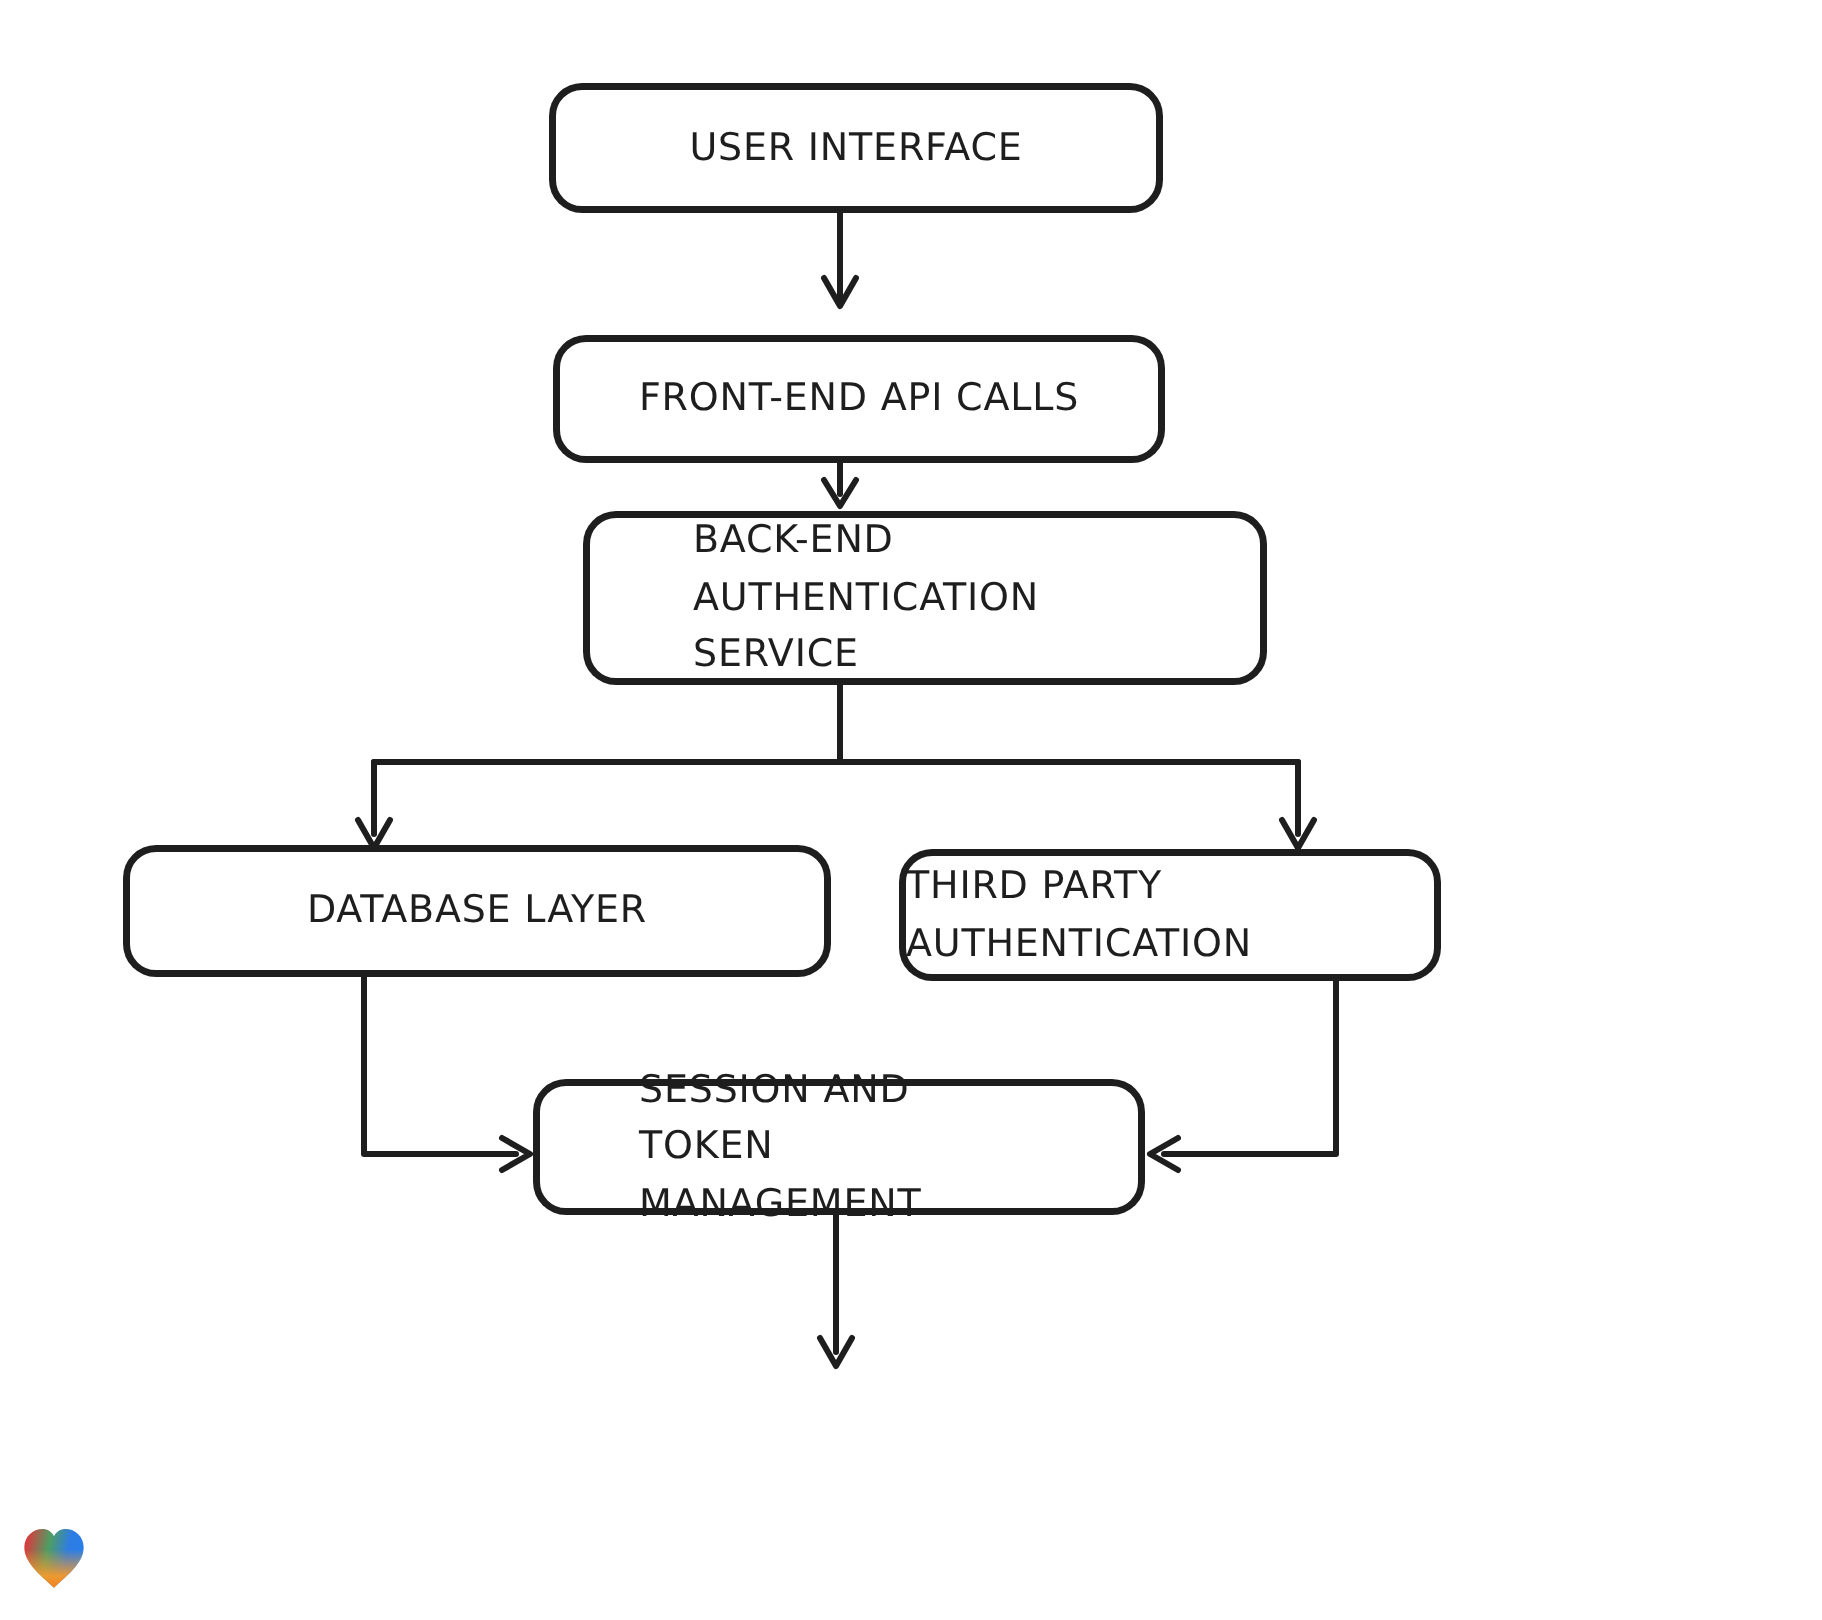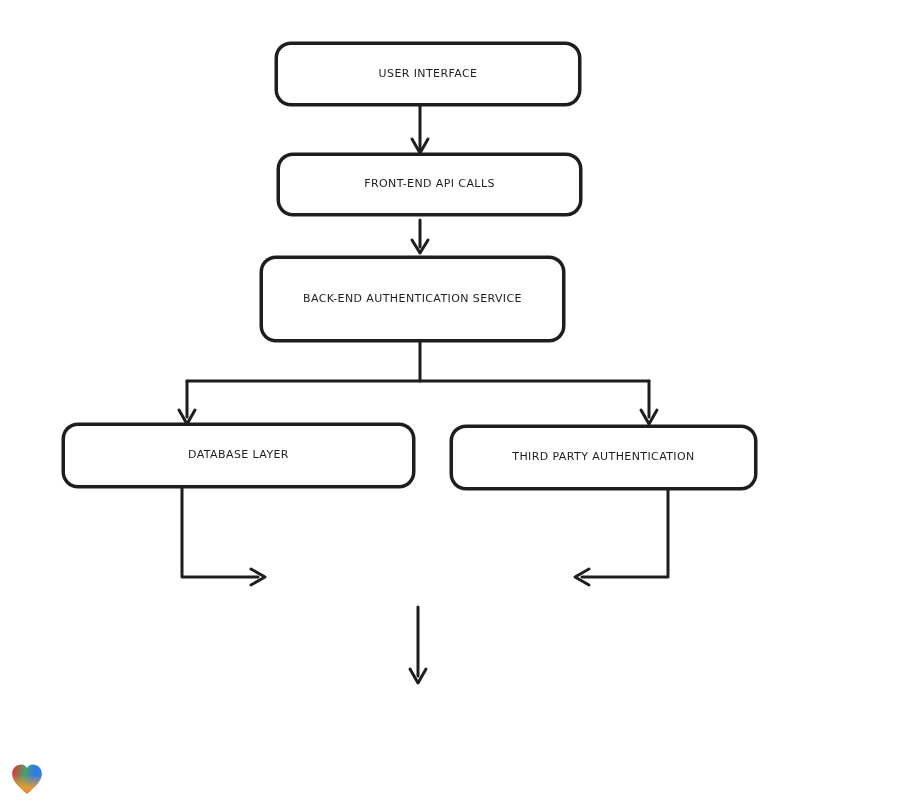--- a/index.html
+++ b/index.html
@@ -31,21 +31,21 @@
     border-radius: 16px;
     background: #ffffff;
     display: flex;
     align-items: center;
     justify-content: center;
     box-shadow: 0 0 0 0.5px #1e1e1e;
   }
   .node .label {
     display: block;
     color: #1e1e1e;
-    font-size: 11px;
+    font-size: 19px;
     letter-spacing: 0.4px;
     line-height: 1.5;
     text-transform: uppercase;
   }
   .label.w230 { max-width: 232px; }
   .label.w200 { max-width: 200px; }
   .logo {
     position: absolute;
     left: 8px;
     top: 760px;
@@ -87,36 +87,39 @@
     <g>
       <path d="M418 607 L418 676"></path>
       <path d="M410 669 L418 683 L426 669"></path>
     </g>
   </svg>
 
   <div class="node" style="left:275px; top:42px;  width:306px; height:64px">
     <span class="label">USER INTERFACE</span>
   </div>
 
-  <div class="node" style="left:277px; top:153px; width:305px; height:63px">
+  <div class="node" style="left:277px; top:168px; width:305px; height:63px">
     <span class="label">FRONT-END API CALLS</span>
   </div>
 
-  <div class="node" style="left:260px; top:256px; width:305px; height:86px">
+  <div class="node" style="left:292px; top:256px; width:341px; height:86px">
     <span class="label w230">BACK-END AUTHENTICATION SERVICE</span>
   </div>
 
   <div class="node" style="left:62px;  top:423px; width:353px; height:65px">
     <span class="label">DATABASE LAYER</span>
   </div>
 
-  <div class="node" style="left:450px; top:425px; width:307px; height:65px">
+  <div class="node" style="left:450px; top:425px; width:270px; height:65px">
     <span class="label">THIRD PARTY AUTHENTICATION</span>
   </div>
 
+  <div class="node" style="left:267px; top:540px; width:305px; height:67px">
+    <span class="label w200">SESSION AND TOKEN MANAGEMENT</span>
+  </div>
 
 
   <div class="logo">
     <svg viewBox="0 0 32 32" width="38" height="38">
       <defs>
         <linearGradient id="hg1" x1="0" y1="0.15" x2="1" y2="0.35">
           <stop offset="0" stop-color="#e8303a"></stop>
           <stop offset="0.42" stop-color="#4f9e63"></stop>
           <stop offset="0.75" stop-color="#2e7ce3"></stop>
           <stop offset="1" stop-color="#2a7fe8"></stop>

